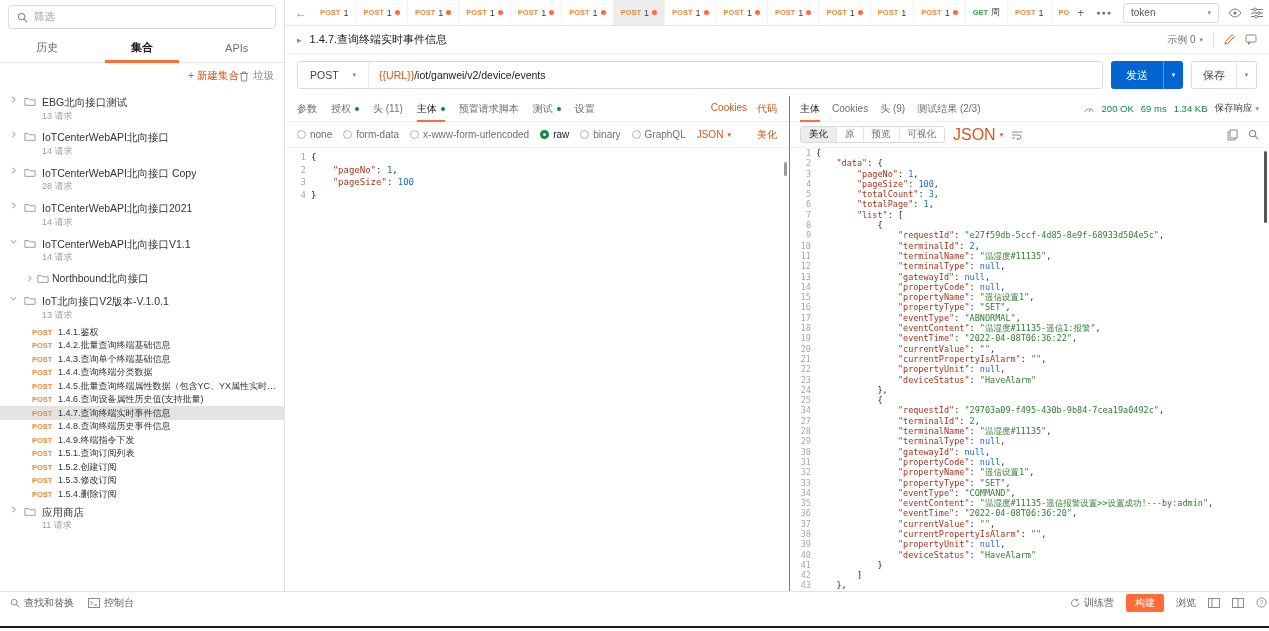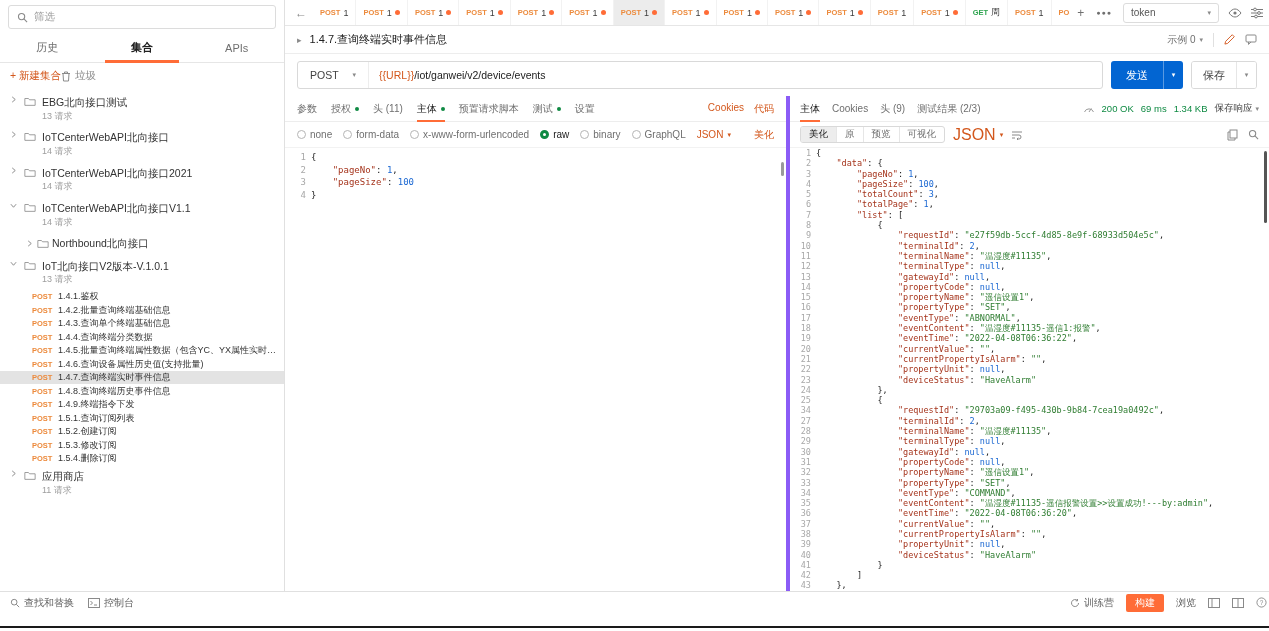--- a/index.html
+++ b/index.html
@@ -9,21 +9,21 @@
   .main-row{flex:1;display:flex;min-height:0}
 
   
   .sidebar{width:285px;min-width:285px;border-right:1px solid #e0e0e0;display:flex;flex-direction:column;background:#fff}
   .sb-search{padding:5px 8px 4px}
   .search-box{height:24px;border:1px solid #dcdcdc;border-radius:3px;display:flex;align-items:center;gap:6px;padding:0 8px;color:#9a9a9a;font-size:10.5px;background:#fff}
   .sb-tabs{display:flex;border-bottom:1px solid #e6e6e6;height:30px}
   .sb-tab{flex:1;display:flex;align-items:center;justify-content:center;font-size:11px;color:#6f6f6f;position:relative;cursor:pointer}
   .sb-tab.active{color:#212121;font-weight:bold}
   .sb-tab.active::after{content:"";position:absolute;left:10px;right:10px;bottom:-1px;height:3px;background:var(--accent,#ff6c37)}
-  .sb-actions{height:26px;display:flex;align-items:center;justify-content:flex-start;padding:0 10px;font-size:10.5px}
+  .sb-actions{height:26px;display:flex;align-items:center;justify-content:flex-end;padding:0 10px;font-size:10.5px}
   .new-col{color:var(--accent-dark,#d3571c);cursor:pointer}
   .trash{display:flex;align-items:center;gap:4px;color:#8a8a8a;cursor:pointer}
   .col-list{flex:1;overflow:hidden;padding-top:2px}
   .col-row{display:flex;gap:6px;padding:5px 6px 5px 8px;cursor:pointer}
   .chev{width:10px;display:inline-flex;justify-content:center;flex:none}
   .chev.down svg{transform:rotate(90deg)}
   .col-icon{display:inline-flex;flex:none}
   .col-text{display:flex;flex-direction:column;line-height:1.2;min-width:0}
   .col-name{font-size:10.5px;color:#333;white-space:nowrap;overflow:hidden;text-overflow:ellipsis;max-width:235px}
   .col-count{font-size:9px;color:#9e9e9e;margin-top:2px}
@@ -64,21 +64,21 @@
   .url-input{padding:0 10px;font-size:10.5px;white-space:nowrap;overflow:hidden;cursor:text}
   .url-var{color:var(--accent-dark,#d3571c)}
   .send-group{display:flex;height:28px}
   .send-main{width:52px;background:var(--send-blue,#0265d2);color:#fff;border:none;font-size:11px;border-radius:3px 0 0 3px;cursor:pointer;font-family:inherit}
   .send-caret{width:20px;background:var(--send-blue,#0265d2);color:#fff;border:none;border-left:1px solid rgba(255,255,255,.35);border-radius:0 3px 3px 0;font-size:7px;cursor:pointer}
   .save-group{display:flex;height:28px;border:1px solid #d9d9d9;border-radius:3px;overflow:hidden}
   .save-main{width:44px;background:#fff;color:#414141;border:none;font-size:11px;cursor:pointer;font-family:inherit}
   .save-caret{width:20px;background:#fff;color:#8a8a8a;border:none;border-left:1px solid #e6e6e6;font-size:7px;cursor:pointer}
 
   .panes{flex:1;min-height:0;display:flex}
-  .req-pane{width:505px;min-width:505px;border-right:4px solid #8b5cf6;display:flex;flex-direction:column}
+  .req-pane{width:505px;min-width:505px;border-right:1px solid #8b5cf6;display:flex;flex-direction:column}
   .res-pane{flex:1;min-width:0;display:flex;flex-direction:column}
   .req-tabs{height:26px;display:flex;align-items:center;gap:14px;padding:0 12px;border-bottom:1px solid #ededed;font-size:10px;color:#6f6f6f}
   .rtab{display:flex;align-items:center;gap:4px;height:100%;cursor:pointer;position:relative}
   .rtab.active{color:#212121}
   .rtab.active::after{content:"";position:absolute;bottom:-1px;left:0;right:0;height:2px;background:var(--accent,#ff6c37)}
   .gdot{width:4px;height:4px;border-radius:50%;background:var(--dot-green,#0f8a43)}
   .rt-right{margin-left:auto;display:flex;gap:10px;color:var(--accent-dark,#d3571c)}
   .rt-right span{cursor:pointer}
   .body-type-row{height:26px;display:flex;align-items:center;gap:11px;padding:0 12px;font-size:10px;color:#6f6f6f;border-bottom:1px solid #f2f2f2}
   .bt{display:flex;align-items:center;gap:4px;cursor:pointer}
@@ -184,20 +184,36 @@
               </svg>
             </span>
       <span class="col-icon">
               <svg width="12" height="11" viewBox="0 0 14 12">
                 <path d="M1 2.5h4.2l1.2 1.5H13v6.5H1z" fill="none" stroke="#8f8f8f"></path>
               </svg>
             </span>
       <span class="col-text">
         <span class="col-name">IoTCenterWebAPI北向接口</span>
         <span class="col-count">14 请求</span>
+      </span>
+          </div>
+          <div class="col-row">
+      <span class="chev">
+              <svg width="7" height="7" viewBox="0 0 8 8">
+                <path d="M2.5 1l3.5 3-3.5 3" fill="none" stroke="#8a8a8a" stroke-width="1.1"></path>
+              </svg>
+            </span>
+      <span class="col-icon">
+              <svg width="12" height="11" viewBox="0 0 14 12">
+                <path d="M1 2.5h4.2l1.2 1.5H13v6.5H1z" fill="none" stroke="#8f8f8f"></path>
+              </svg>
+            </span>
+      <span class="col-text">
+        <span class="col-name">IoTCenterWebAPI北向接口 Copy</span>
+        <span class="col-count">28 请求</span>
       </span>
           </div>
           <div class="col-row">
       <span class="chev">
               <svg width="7" height="7" viewBox="0 0 8 8">
                 <path d="M2.5 1l3.5 3-3.5 3" fill="none" stroke="#8a8a8a" stroke-width="1.1"></path>
               </svg>
             </span>
       <span class="col-icon">
               <svg width="12" height="11" viewBox="0 0 14 12">

